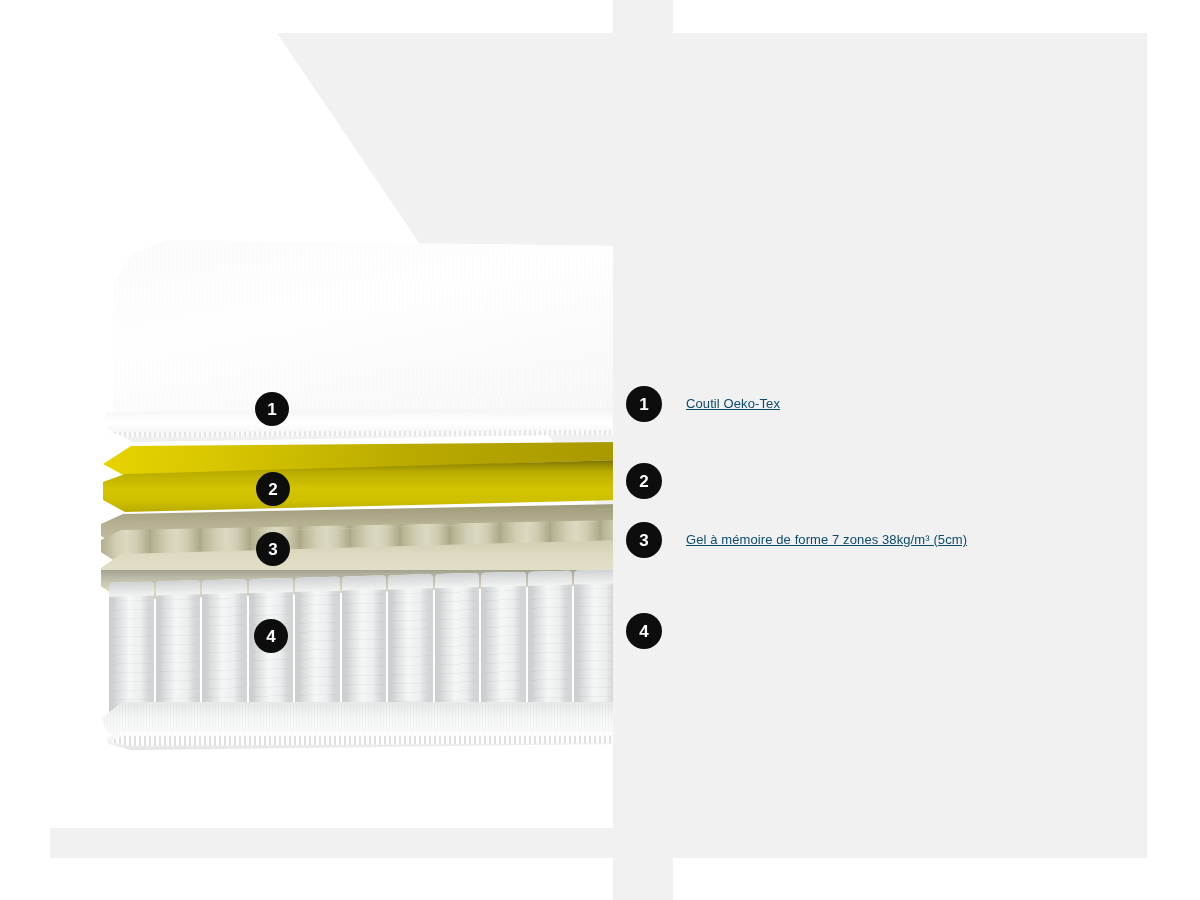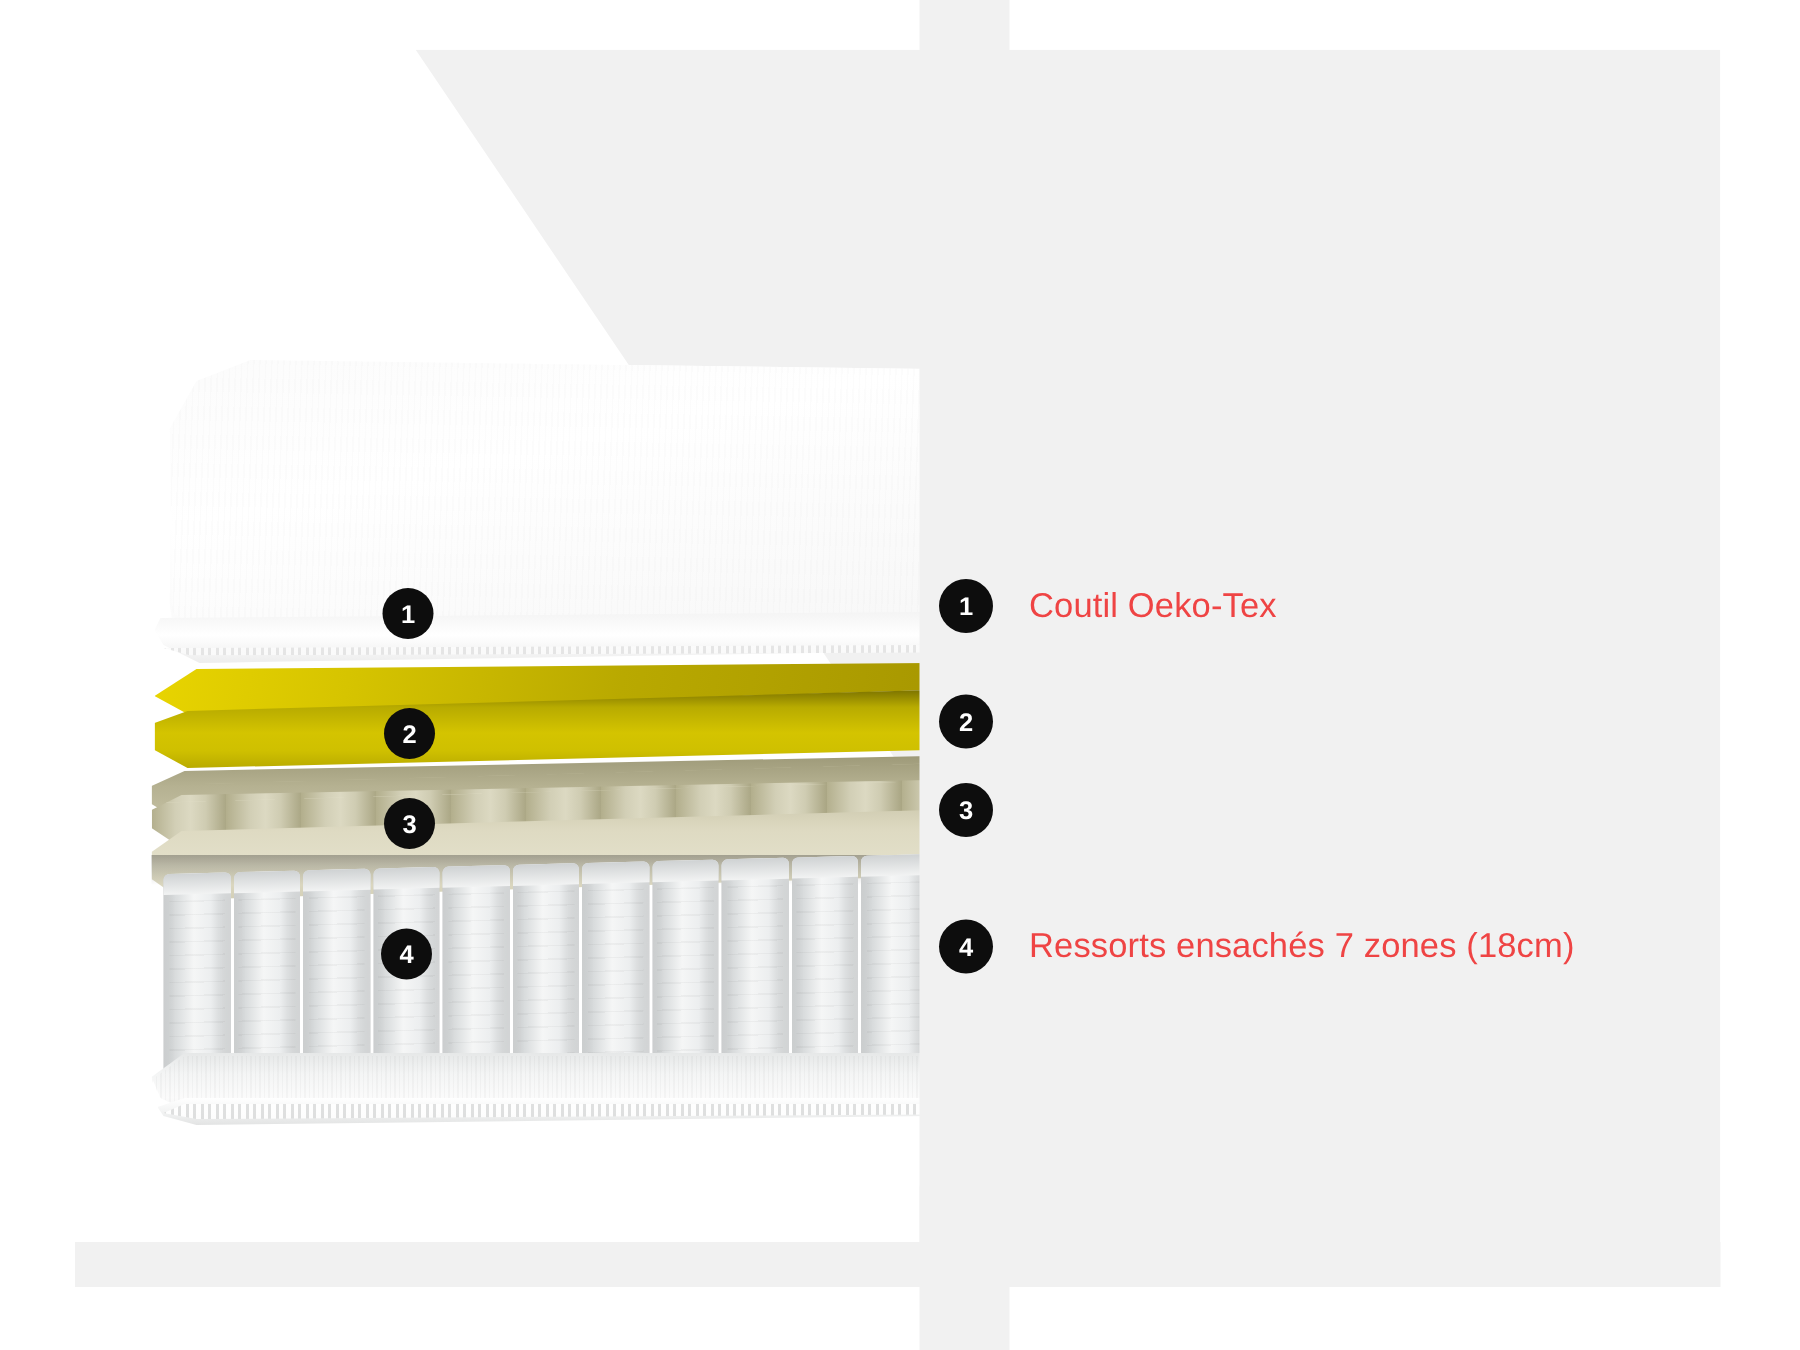--- a/index.html
+++ b/index.html
@@ -209,26 +209,27 @@
   #legend-row-4{top:227px;}
   .legend-badge{
     flex:0 0 auto;
     width:36px;height:36px;border-radius:50%;
     background:#0d0d0d;color:#ffffff;
     display:flex;align-items:center;justify-content:center;
     font-size:17px;font-weight:700;line-height:1;
     margin-right:24px;
   }
   .legend-label{
-    color:#ef4444;
-    font-size:23px;
+    color:#0c4a6e;
+    font-size:13px;
     line-height:27px;
     max-width:380px;
     padding-top:4px;
     letter-spacing:.1px;
+    text-decoration:underline;
   }
 </style>
 </head>
 <body>
 
 <div id="stage">
 
   <div class="bg-panel" id="bg-main"></div>
   <div class="bg-panel" id="bg-strip"></div>
 
@@ -291,21 +292,21 @@
       <div class="legend-badge">1</div>
       <div class="legend-label">Coutil Oeko-Tex</div>
     </div>
 
     <div class="legend-row" id="legend-row-2">
       <div class="legend-badge">2</div>
     </div>
 
     <div class="legend-row" id="legend-row-3">
       <div class="legend-badge">3</div>
+      <div class="legend-label">Gel à mémoire de forme 7 zones 38kg/m³ (5cm)</div>
     </div>
 
     <div class="legend-row" id="legend-row-4">
       <div class="legend-badge">4</div>
-      <div class="legend-label">Ressorts ensachés 7 zones (18cm)</div>
     </div>
 
   </div>
 </div>
 
 </body></html>

